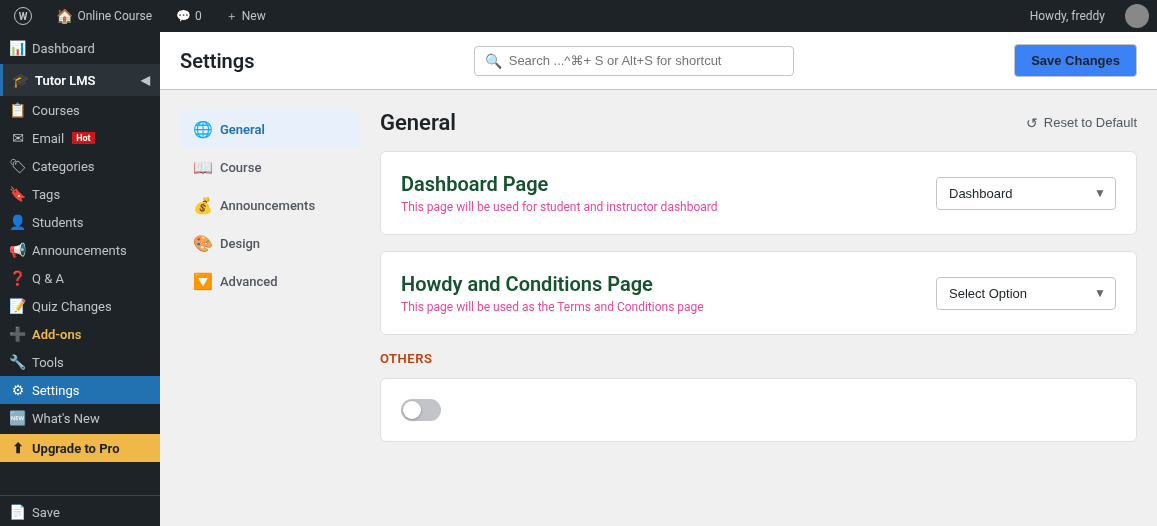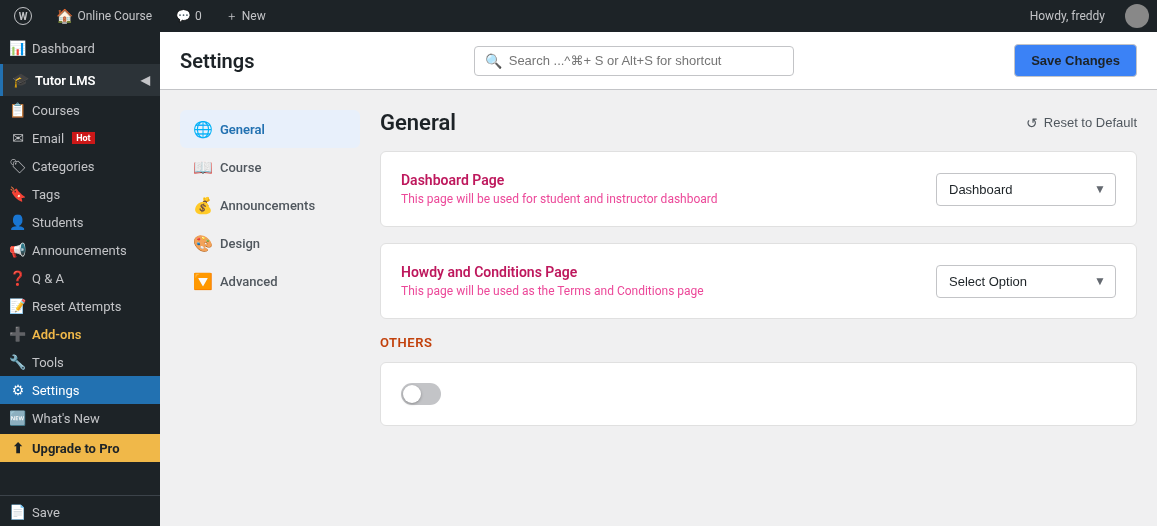--- a/index.html
+++ b/index.html
@@ -142,21 +142,21 @@
       background: #fff;
       border: 1px solid #e0e0e0;
       border-radius: 6px;
       padding: 20px;
       margin-bottom: 16px;
       display: flex;
       align-items: center;
       justify-content: space-between;
     }
     .card-info { flex: 1; }
-    .card-title { font-size: 14px; font-weight: 600; color: #be185d; margin-bottom: 4px; }
+    .card-title { font-size: 20px; font-weight: 600; color: #14532d; margin-bottom: 4px; }
     .card-desc { font-size: 12px; color: #ec4899; }
     .select-wrapper {
       position: relative; min-width: 180px;
     }
     .settings-select {
       appearance: none;
       background: #fff;
       border: 1px solid #c3c4c7;
       border-radius: 4px;
       padding: 8px 32px 8px 12px;
@@ -250,21 +250,21 @@
     <div class="sidebar-item">
       <span class="sidebar-icon">📢</span>
       <span>Announcements</span>
     </div>
     <div class="sidebar-item">
       <span class="sidebar-icon">❓</span>
       <span>Q &amp; A</span>
     </div>
     <div class="sidebar-item">
       <span class="sidebar-icon">📝</span>
-      <span>Reset Attempts</span>
+      <span>Quiz Changes</span>
     </div>
     <div class="sidebar-item highlight">
       <span class="sidebar-icon">➕</span>
       <span>Add-ons</span>
     </div>
     <div class="sidebar-item">
       <span class="sidebar-icon">🔧</span>
       <span>Tools</span>
     </div>
     <div class="sidebar-item active">

